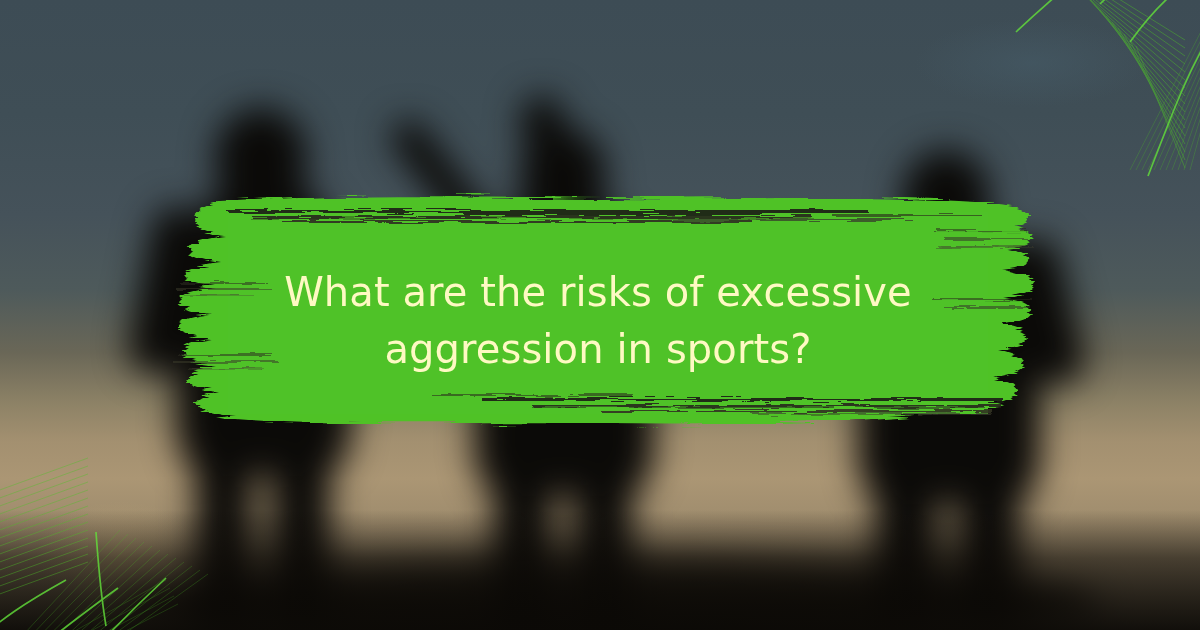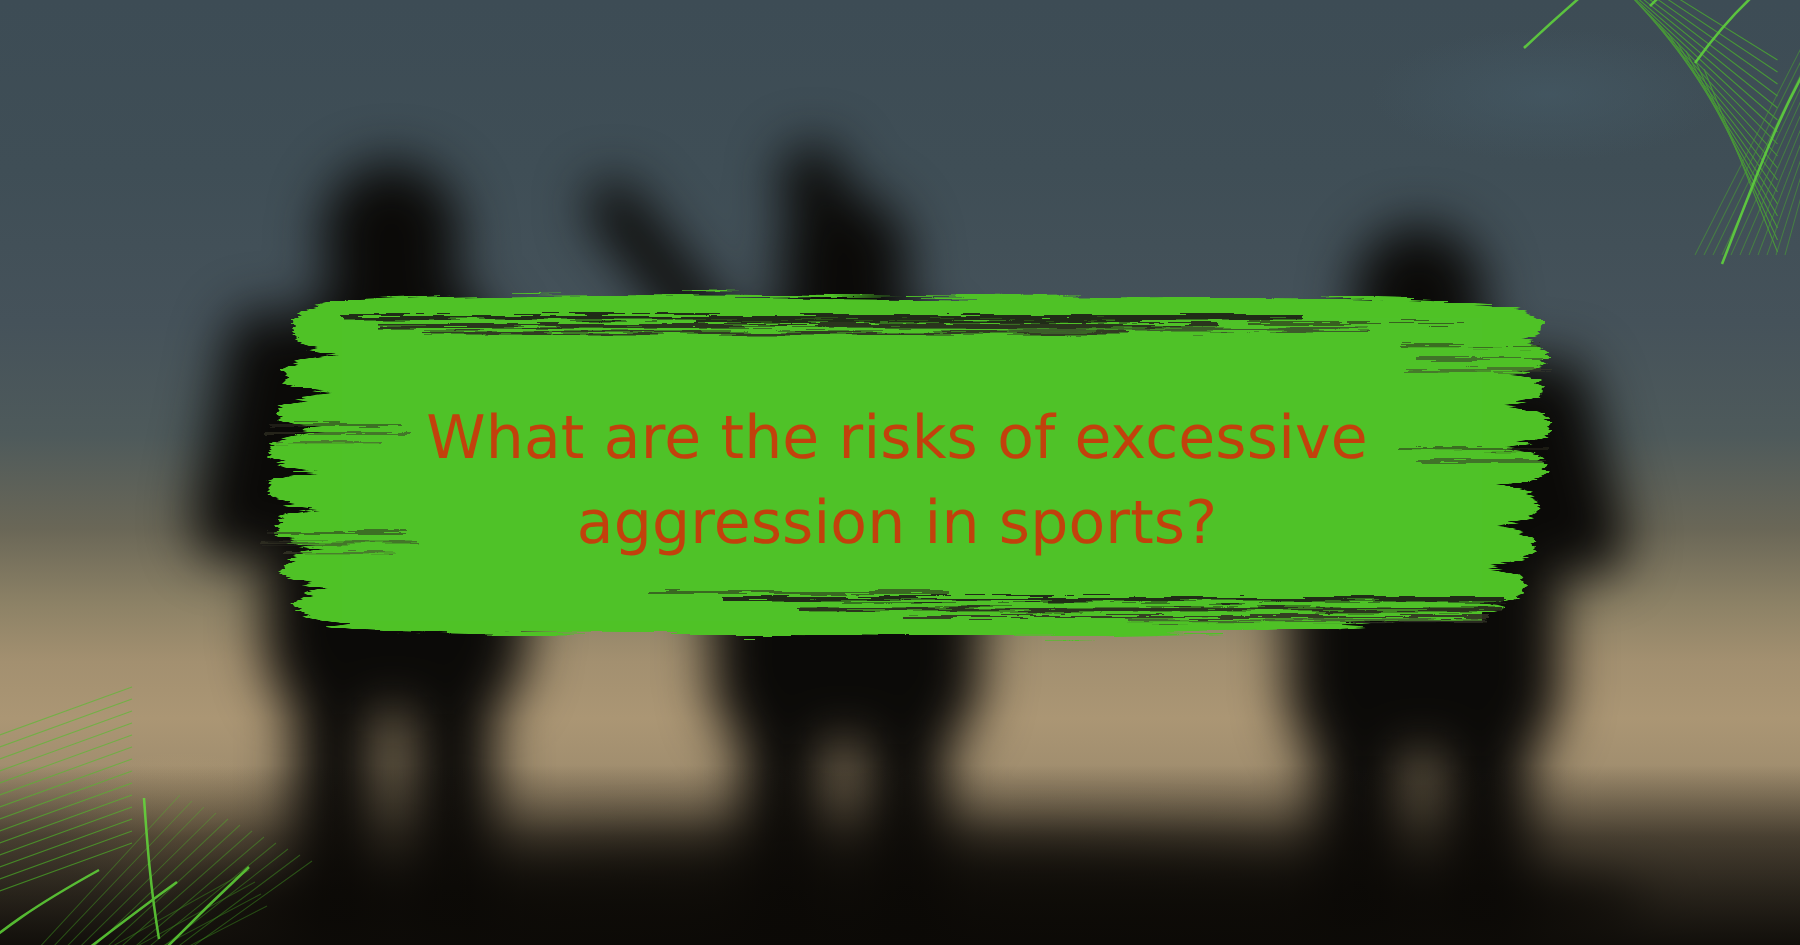--- a/index.html
+++ b/index.html
@@ -104,21 +104,21 @@
     height: 252px;
   }
   .banner svg { display: block; width: 100%; height: 100%; }
 
   .banner-text {
     position: absolute;
     left: 178px;
     top: 264px;
     width: 840px;
     text-align: center;
-    color: #c2410c;
+    color: #fef9c3;
     font-size: 40px;
     line-height: 1.42;
     letter-spacing: .1px;
     font-weight: 400;
     white-space: pre-line;
   }
 </style>
 </head>
 <body>
 

